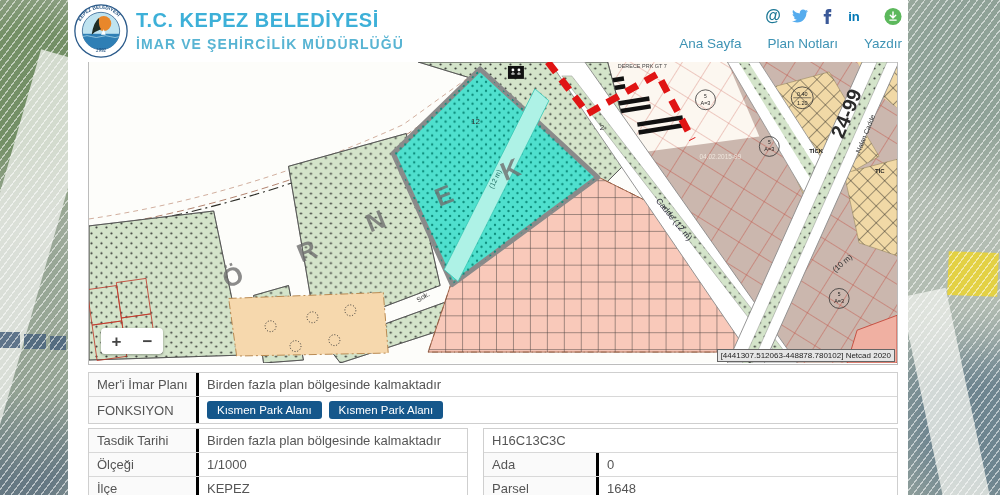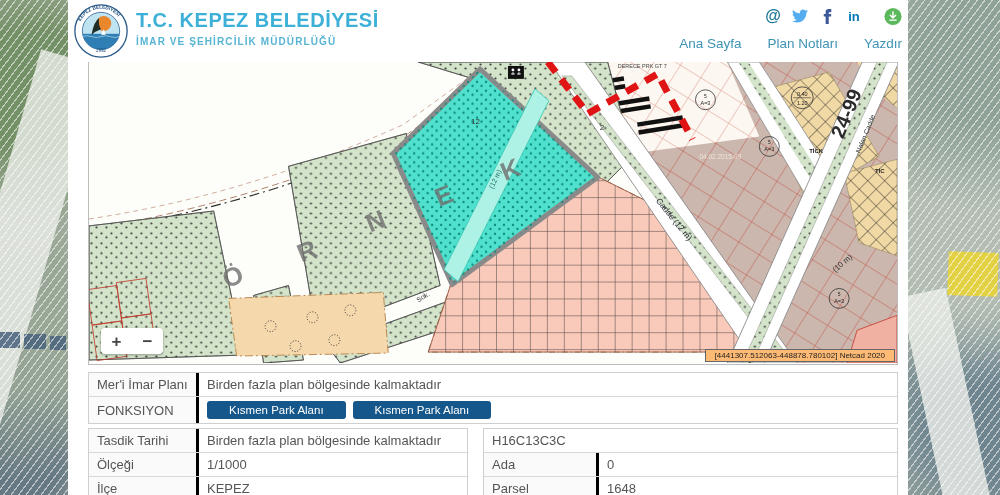--- a/index.html
+++ b/index.html
@@ -26,50 +26,50 @@
     background:repeating-linear-gradient(127deg, rgba(255,255,255,.55) 0 1.2px, rgba(255,255,255,0) 1.2px 6px);
     pointer-events:none;
   }
   .wrapper { position:absolute; left:68px; top:0; width:840px; height:495px; background:#ffffff; }
 
   
   .header { position:absolute; left:0; top:0; width:100%; height:62px; background:#fff; }
   .logo { position:absolute; left:5px; top:3px; width:56px; height:56px; }
   .title-block { position:absolute; left:68px; top:9px; }
   .site-title { font-size:20px; font-weight:bold; color:#3db0d8; letter-spacing:.5px; }
-  .site-subtitle { font-size:10px; color:#58b4d3; letter-spacing:1.1px; margin-top:4px; font-weight:bold; }
+  .site-subtitle { font-size:14px; color:#58b4d3; letter-spacing:1.1px; margin-top:4px; font-weight:bold; }
   .social-row { position:absolute; right:6px; top:7px; display:flex; align-items:center; gap:9px; }
   .soc { width:18px; height:18px; display:flex; align-items:center; justify-content:center; cursor:pointer; }
   .soc.at { font-size:16px; font-weight:bold; color:#1b7795; }
   .soc.in-ic { font-size:13px; font-weight:bold; color:#0077b5; }
   .soc.dl { margin-left:12px; }
   .nav-row { position:absolute; right:6px; top:36px; display:flex; gap:26px;margin-left:32px; }
   .nav-link { font-size:13.5px; color:#3e93b4; cursor:pointer; }
 
   
   .map-area { position:absolute; left:20px; top:62px; width:810px; height:303px; border:1px solid #bcbcbc; border-top:none; background:#fff; }
   .map-area svg.mapsvg { position:absolute; inset:0; }
   .zoom-ctl { position:absolute; left:12px; bottom:10px; width:62px; height:26px; background:#fff; border-radius:4px;
     box-shadow:0 1px 3px rgba(0,0,0,.35); display:flex; align-items:center; justify-content:space-around;
     font-size:17px; font-weight:bold; color:#444; }
   .zoom-ctl span { cursor:pointer; line-height:1; padding:0 6px; }
-  .map-attr { position:absolute; right:2px; bottom:2px; background:#fdba74; border:1px solid #666; font-size:8px; color:#222; padding:1px 9px; }
+  .map-attr { position:absolute; right:2px; bottom:2px; background:#e5e5e5; border:1px solid #666; font-size:8px; color:#222; padding:1px 3px; }
 
   
   .tbl { position:absolute; border:1px solid #cfcfcf; background:#fff; font-size:13px; color:#555; }
   .tbl .row { display:flex; border-bottom:1px solid #d8d8d8; }
   .tbl .row:last-child { border-bottom:none; }
   .tbl .cell { padding:4px 8px; display:flex; align-items:center; }
   .tbl .lab { width:110px; flex:0 0 110px; border-right:3px solid #000000; background:#fafafa; }
   .tbl .val { flex:1; }
   .tbl1 { left:20px; top:372px; width:810px; }
   .tbl2l { left:20px; top:428px; width:380px; }
   .tbl2r { left:415px; top:428px; width:415px; }
   .tbl2r .lab { width:115px; flex:0 0 115px; }
-  .fbtn { background:#15578b; color:#fff; font-size:11.5px; padding:3px 22px; border-radius:3px; margin-right:7px; cursor:pointer; border:none; font-family:"Liberation Sans",sans-serif; }
+  .fbtn { background:#15578b; color:#fff; font-size:11.5px; padding:3px 10px; border-radius:3px; margin-right:7px; cursor:pointer; border:none; font-family:"Liberation Sans",sans-serif; }
 
   svg text { font-family:"Liberation Sans", sans-serif; }
 </style>
 </head>
 <body>
 
 <div class="bg-road left"></div>
 <div class="bg-road right"></div>
 <div class="bg-yellow"></div>
 <div class="bg-dark" style="left:0;top:332px;width:20px;height:16px"></div>

